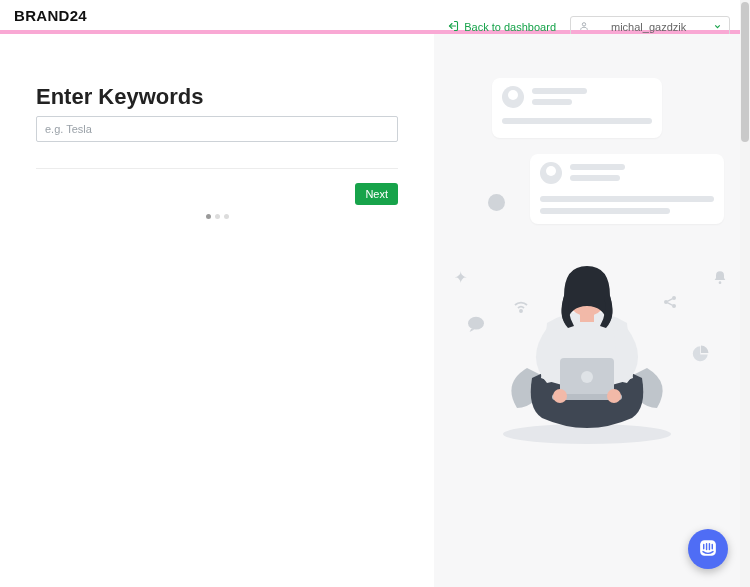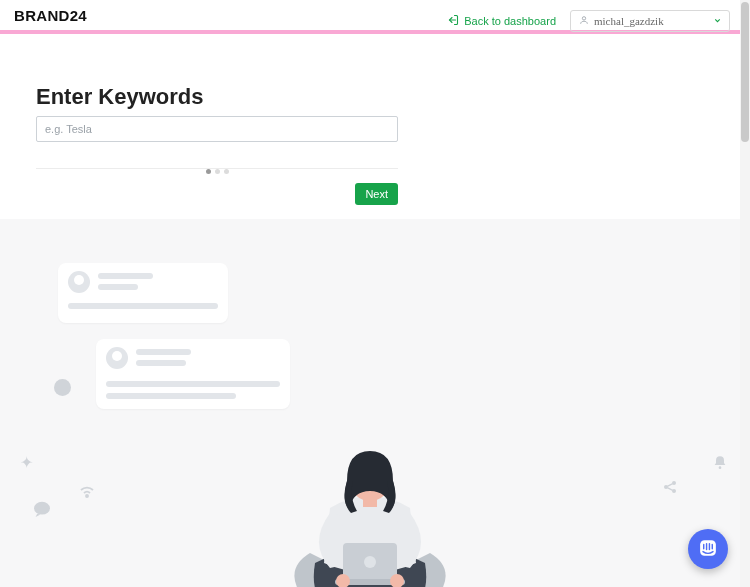--- a/index.html
+++ b/index.html
@@ -41,21 +41,21 @@
   }
   .brand {
     font-weight: 800;
     font-size: 15px;
     letter-spacing: 0.3px;
     color: #111;
   }
   .header-right {
     position: absolute;
     right: 20px;
-    top: 4px;
+    top: 10px;
     height: 34px;
     display: flex;
     align-items: center;
     gap: 14px;
   }
   .back-link {
     color: #16a34a;
     font-size: 11px;
     display: flex;
     align-items: center;
@@ -67,36 +67,34 @@
     width: 160px;
     height: 22px;
     border: 1px solid #d9d9d9;
     border-radius: 3px;
     display: flex;
     align-items: center;
     padding: 0 8px;
     font-size: 11px;
     color: #666;
     cursor: pointer;
-    gap: 5px;
-    position: relative;
-    font-family: Liberation Serif, serif;
+    gap: 22px;
+    position: relative;
   }
   .user-dd .chev {
     position: absolute;
     right: 7px;
     top: 50%;
     transform: translateY(-50%);
     color: #16a34a;
   }
 
   .content {
     display: flex;
     height: calc(100% - 34px);
-    flex-direction: column;
   }
   .left-pane {
     width: 434px;
     padding: 50px 36px 0 36px;
   }
   .right-pane {
     flex: 1;
     background: #f7f7f8;
     position: relative;
     margin-right: 10px; 
@@ -128,21 +126,21 @@
     margin-top: 6px;
     font-size: 10px;
     color: #9aa1a8;
   }
   .divider {
     margin-top: 26px;
     border-top: 1px solid #ececec;
   }
   .step-row {
     display: flex;
-    align-items: flex-start;
+    align-items: flex-end;
     justify-content: center;
     position: relative;
     height: 50px;
   }
   .dots { display: flex; gap: 4px; }
   .dot {
     width: 5px; height: 5px; border-radius: 50%;
     background: #dcdcdc;
   }
   .dot.active { background: #9a9a9a; }

